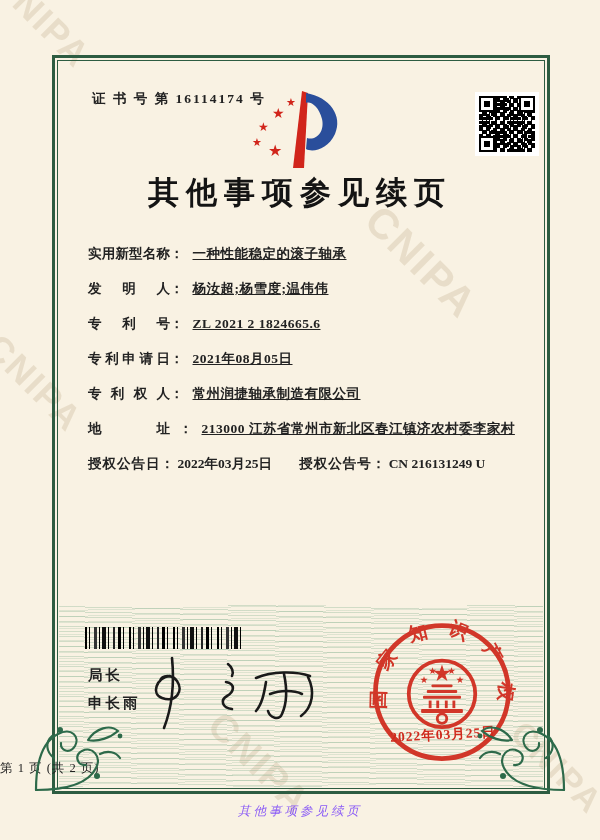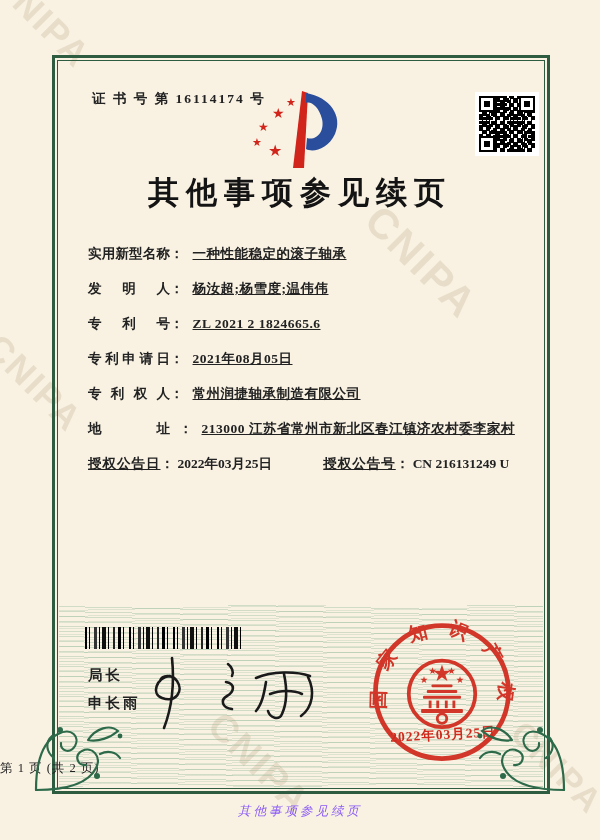--- a/index.html
+++ b/index.html
@@ -60,22 +60,22 @@
     position:absolute; left:0; top:172px; width:100%; text-align:center;
     font-size:31px; font-weight:bold; letter-spacing:7px; color:#141414;
   }
   
   .fields{position:absolute; left:88px; top:245px; width:440px; font-size:13.5px; font-weight:bold;}
   .frow{height:35px; white-space:nowrap;text-decoration:underline;}
   .flabel{display:inline-block; width:82px; text-align:justify; text-align-last:justify;}
   .fcolon{display:inline-block; margin-right:9px;}
   .fvalue{letter-spacing:0.5px;}
   .grant-row{position:absolute; left:88px; top:455px; width:450px; font-size:13.5px; font-weight:bold; white-space:nowrap;}
-  .glabel{letter-spacing:1px;text-decoration:underline;}
-  .gpair2{margin-left:48px;}
+  .glabel{letter-spacing:1px;}
+  .gpair2{margin-left:24px;}
   
   .paras{
     position:absolute; left:74px; top:485px; width:452px;
     font-size:12.8px; line-height:1.72; font-style:italic; color:#1c1c1c;
   }
   .paras p{margin:0; text-indent:2em; text-align:justify;}
   
   .barcode{
     position:absolute; left:85px; top:627px; width:158px; height:22px;
     background:repeating-linear-gradient(90deg,

